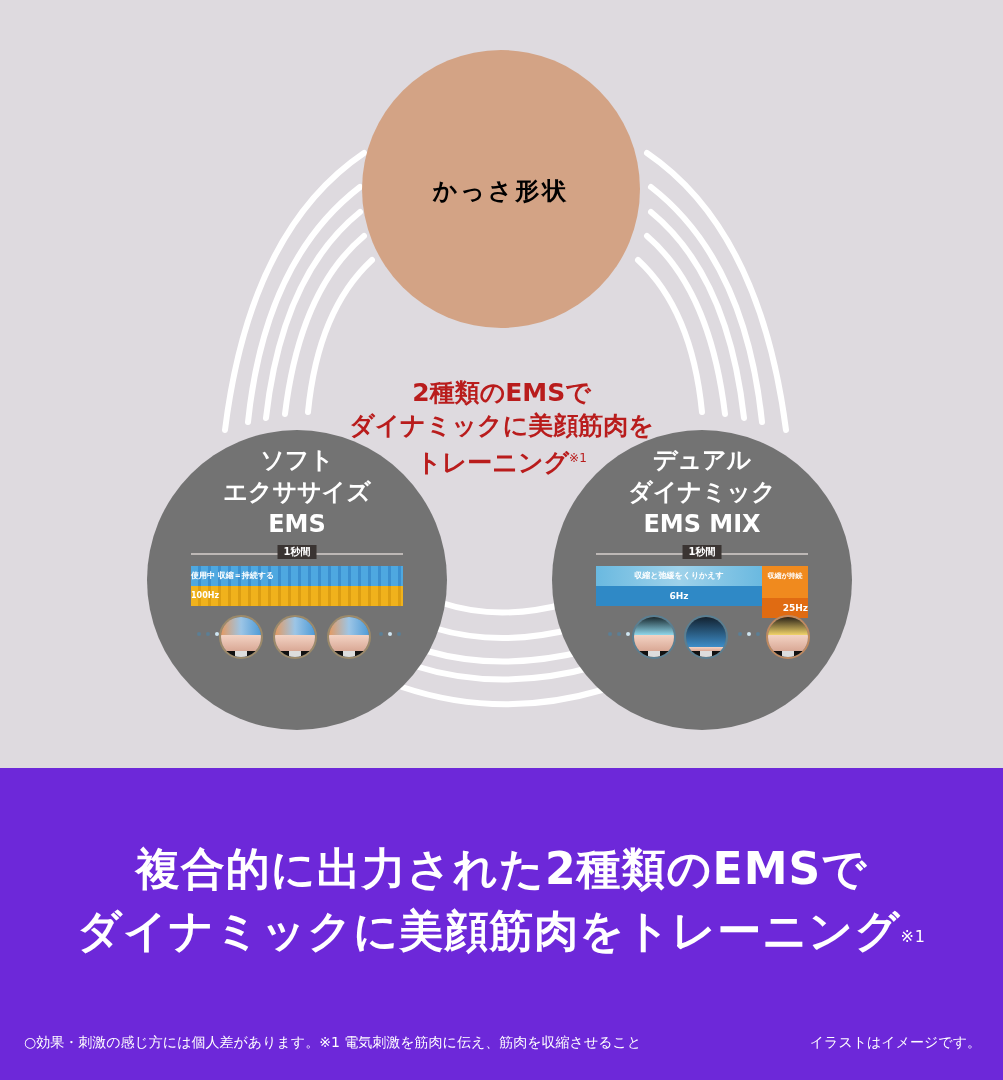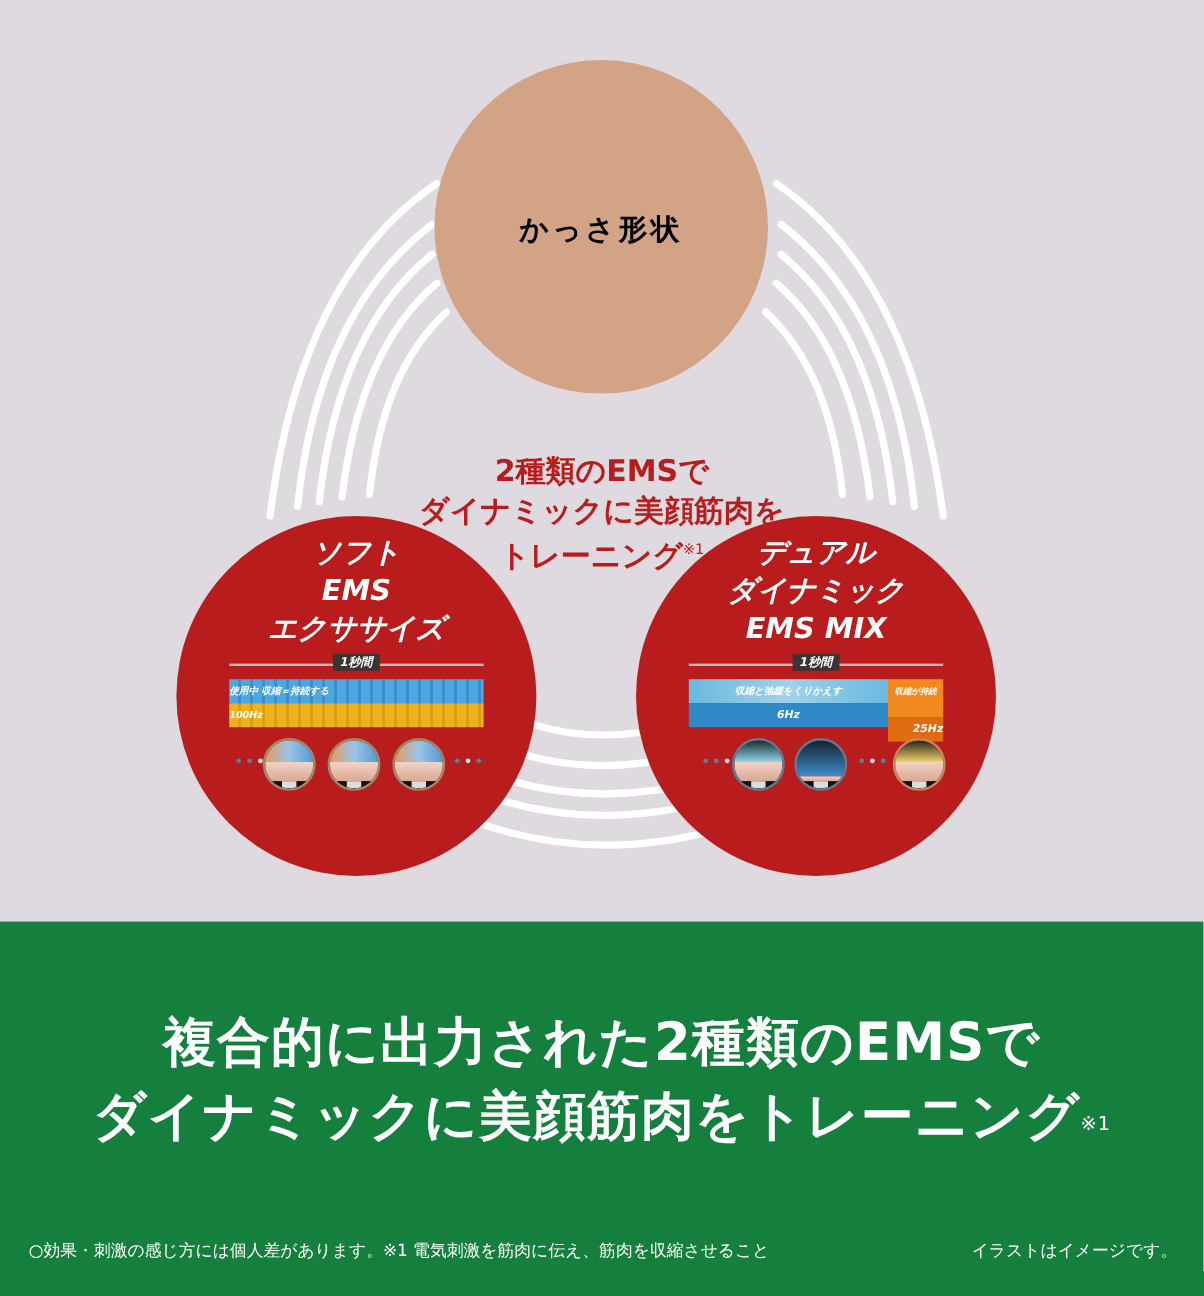--- a/index.html
+++ b/index.html
@@ -2,23 +2,23 @@
 <html><head>
 <meta charset="utf-8">
 <style>
   html,body{margin:0;padding:0;}
   body{width:1003px;height:1080px;position:relative;overflow:hidden;background:#dfdbdf;font-family:"DejaVu Sans","Liberation Sans",sans-serif;}
   .top{position:absolute;left:0;top:0;width:1003px;height:768px;background:#dedadf;}
   .arcs{position:absolute;left:0;top:0;width:1003px;height:768px;}
   .circle{position:absolute;border-radius:50%;}
   .shape-circle{left:362px;top:50px;width:278px;height:278px;background:#d3a385;}
   .shape-label{position:absolute;left:0;right:0;top:125px;text-align:center;color:#000000;font-weight:bold;font-size:24px;letter-spacing:3px;}
-  .dark{width:300px;height:300px;background:#b91c1c;top:430px;font-style:italic;}
+  .dark{width:300px;height:300px;background:#737373;top:430px;}
   .dark.left{left:147px;}
-  .dark.right{left:530px;}
+  .dark.right{left:552px;}
   .dark-title{position:absolute;left:0;right:0;top:14px;text-align:center;color:#fff;font-weight:bold;font-size:24px;line-height:32px;}
   .timeline{position:absolute;left:44px;right:44px;top:117px;height:12px;}
   .timeline .line{position:absolute;left:0;right:0;top:6px;height:2px;background:#bdb8b6;}
   .timeline .lbl{position:absolute;left:50%;transform:translateX(-50%);top:-2px;background:#3a3432;color:#fff;font-size:10px;font-weight:bold;padding:0 6px;}
   .bar{position:absolute;left:44px;right:44px;top:136px;height:40px;}
   .bar-row{height:20px;color:#fff;font-size:8px;font-weight:bold;text-align:left;line-height:20px;}
   .stripes-blue{background:repeating-linear-gradient(90deg,#4ea8e0 0 7px,#3b8fcf 7px 10px);}
   .stripes-yellow{background:repeating-linear-gradient(90deg,#f0b21c 0 7px,#dc9e12 7px 10px);}
   .bar2{position:absolute;left:44px;right:44px;top:136px;height:40px;display:flex;}
   .seg-main{flex:1;}
@@ -31,21 +31,21 @@
   .thumb{position:absolute;top:0;width:44px;height:44px;border-radius:50%;overflow:hidden;border:2px solid #9c8a6a;box-sizing:border-box;}
   .thumb .sky{position:absolute;left:0;right:0;top:0;height:18px;}
   .thumb .skin{position:absolute;left:0;right:0;top:18px;height:16px;background:linear-gradient(#f3d3c4,#d9a895);}
   .thumb .base{position:absolute;left:0;right:0;top:34px;height:10px;background:#111;}
   .thumb .tag{position:absolute;left:50%;top:34px;transform:translateX(-50%);width:12px;height:6px;background:#ddd;}
   .dots{position:absolute;top:17px;display:flex;gap:5px;}
   .dots span{width:4px;height:4px;border-radius:50%;background:#5c7f95;}
   .dots span.on{background:#cfe6f2;}
   .center-text{position:absolute;left:300px;width:403px;top:344px;text-align:center;color:#b91c1c;font-size:25px;line-height:33px;font-weight:bold;margin-top:32px;}
   .center-text sup{font-size:12px;font-weight:normal;}
-  .band{position:absolute;left:0;top:768px;width:1003px;height:312px;background:#15803d;}
+  .band{position:absolute;left:0;top:768px;width:1003px;height:312px;background:#6d28d9;}
   .headline{position:absolute;left:0;right:0;top:70px;text-align:center;color:#fff;font-weight:bold;font-size:44px;line-height:62px;letter-spacing:1px;}
   .headline sup{font-size:16px;font-weight:normal;vertical-align:top;position:relative;top:6px;}
   .foot-left{position:absolute;left:24px;top:266px;color:#fff;font-size:14px;}
   .foot-right{position:absolute;right:22px;top:266px;color:#fff;font-size:14px;}
 </style>
 </head>
 <body>
 
 <div class="top">
   <svg class="arcs" viewBox="0 0 1003 768">
@@ -77,22 +77,22 @@
 
   <div class="center-text">
     <div>2種類のEMSで</div>
     <div>ダイナミックに美顔筋肉を</div>
     <div><span>トレーニング</span><sup>※1</sup></div>
   </div>
 
   <div class="circle dark left">
     <div class="dark-title">
       <div>ソフト</div>
+      <div>エクササイズ</div>
       <div>EMS</div>
-      <div>エクササイズ</div>
     </div>
     <div class="timeline">
       <div class="line"></div>
       <div class="lbl">1秒間</div>
     </div>
     <div class="bar">
       <div class="bar-row stripes-blue">使用中 収縮＝持続する</div>
       <div class="bar-row stripes-yellow">100Hz</div>
     </div>
     <div class="thumbs">

